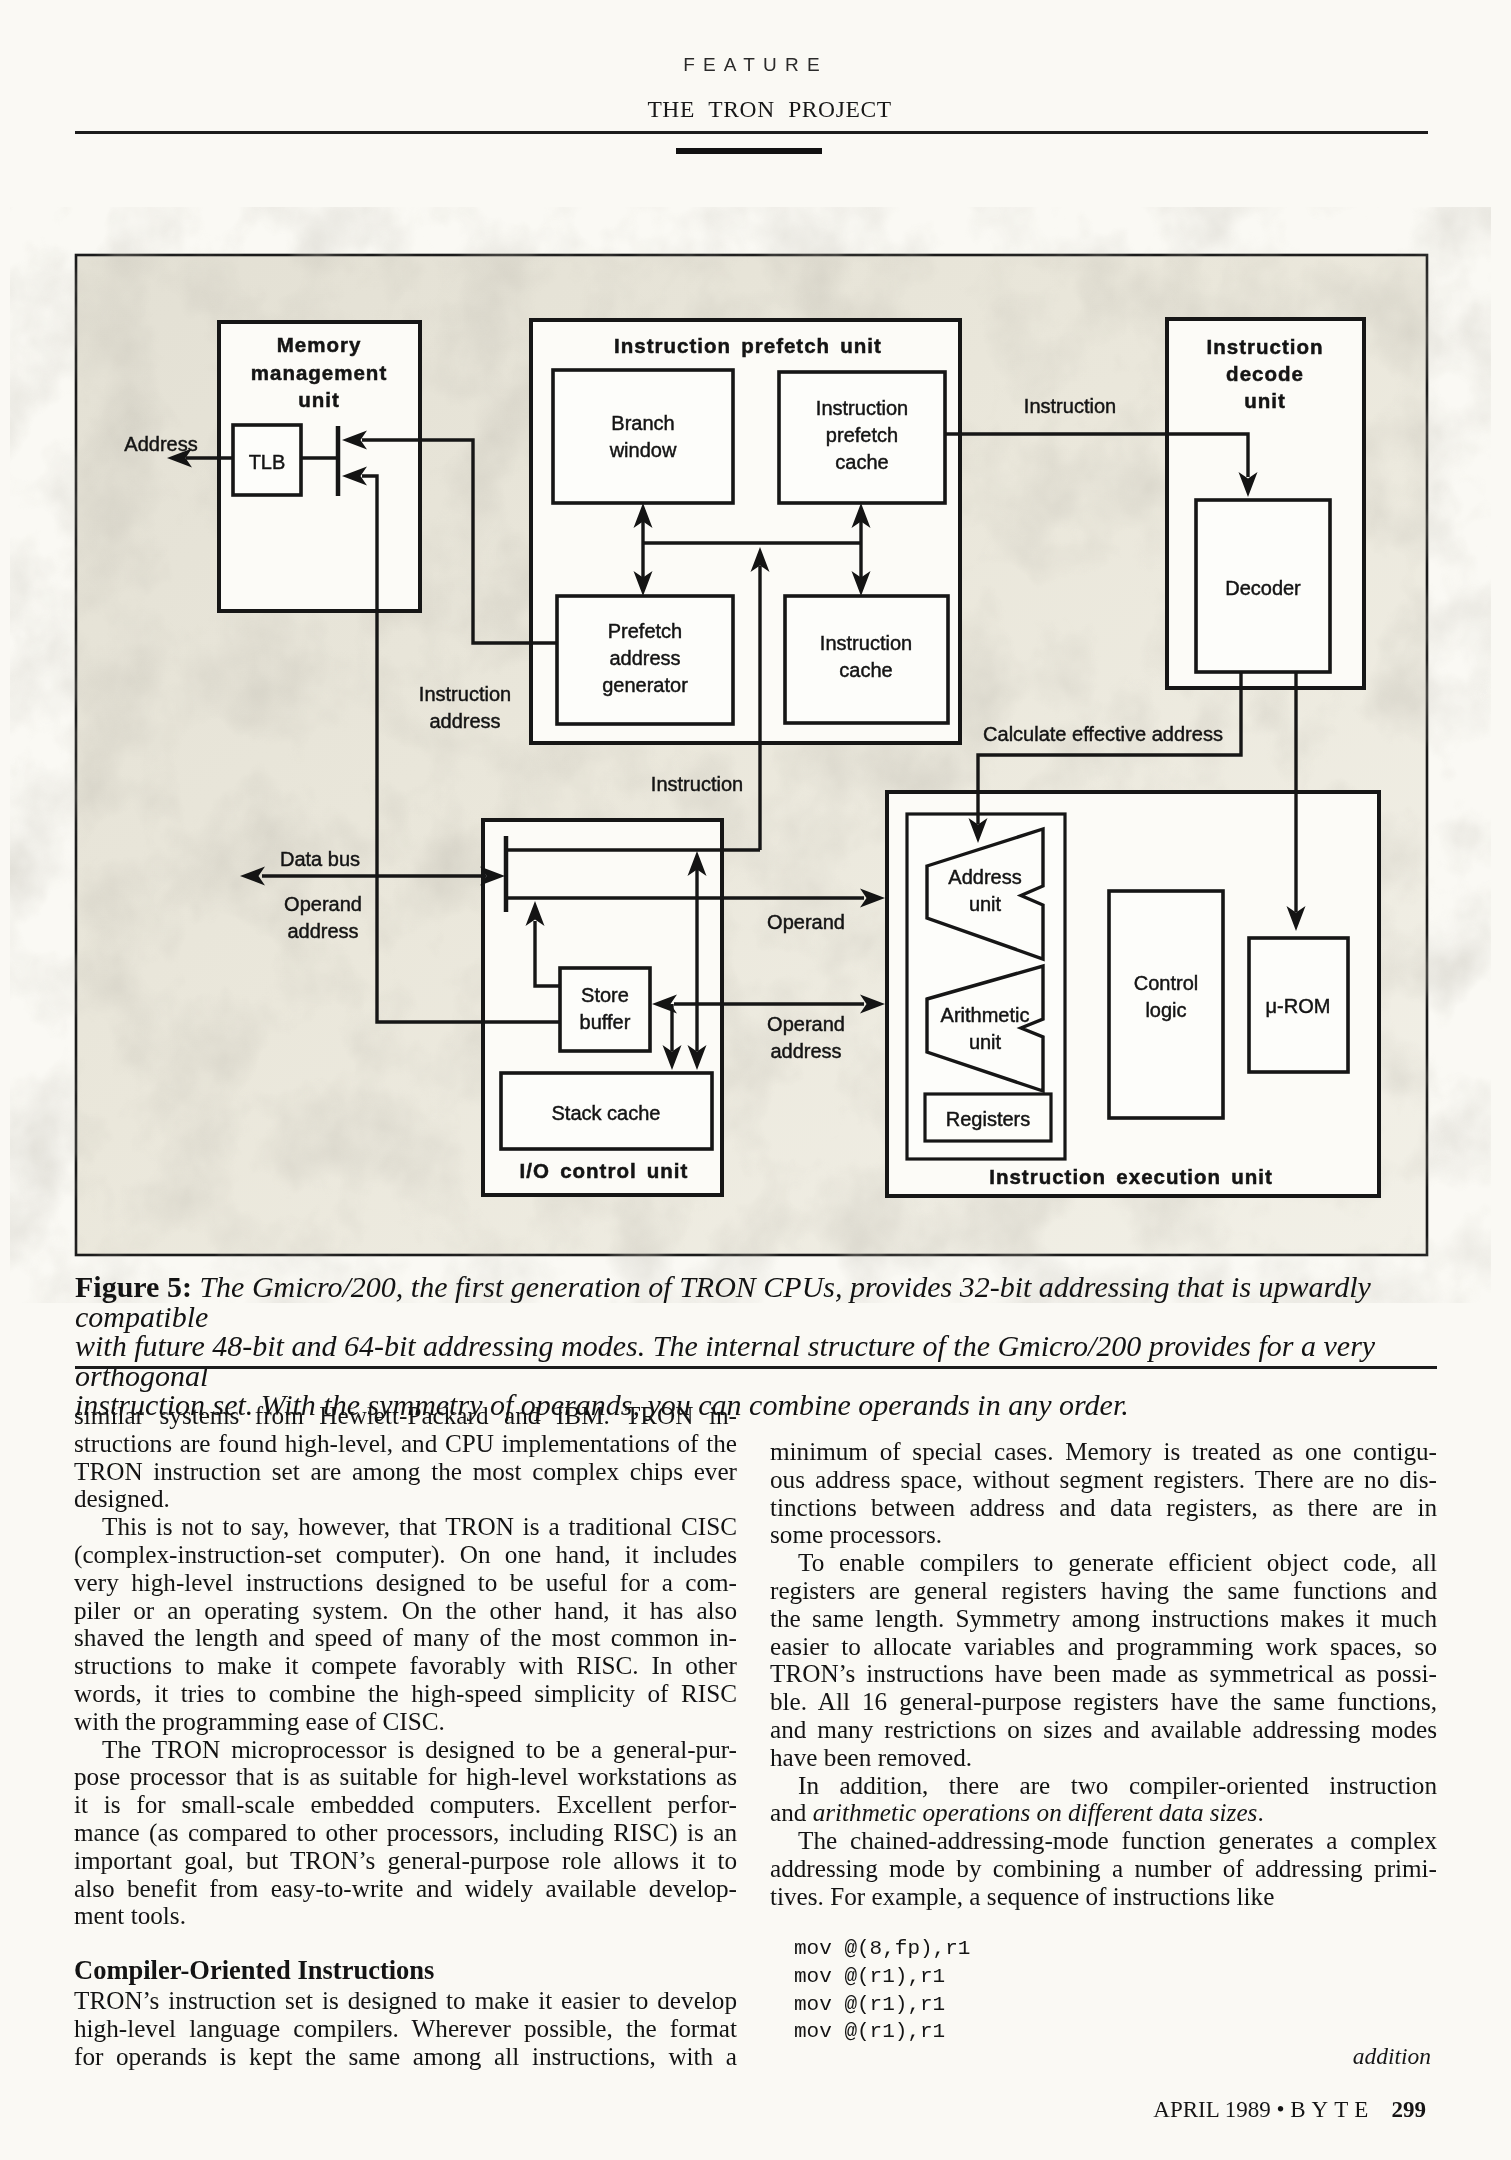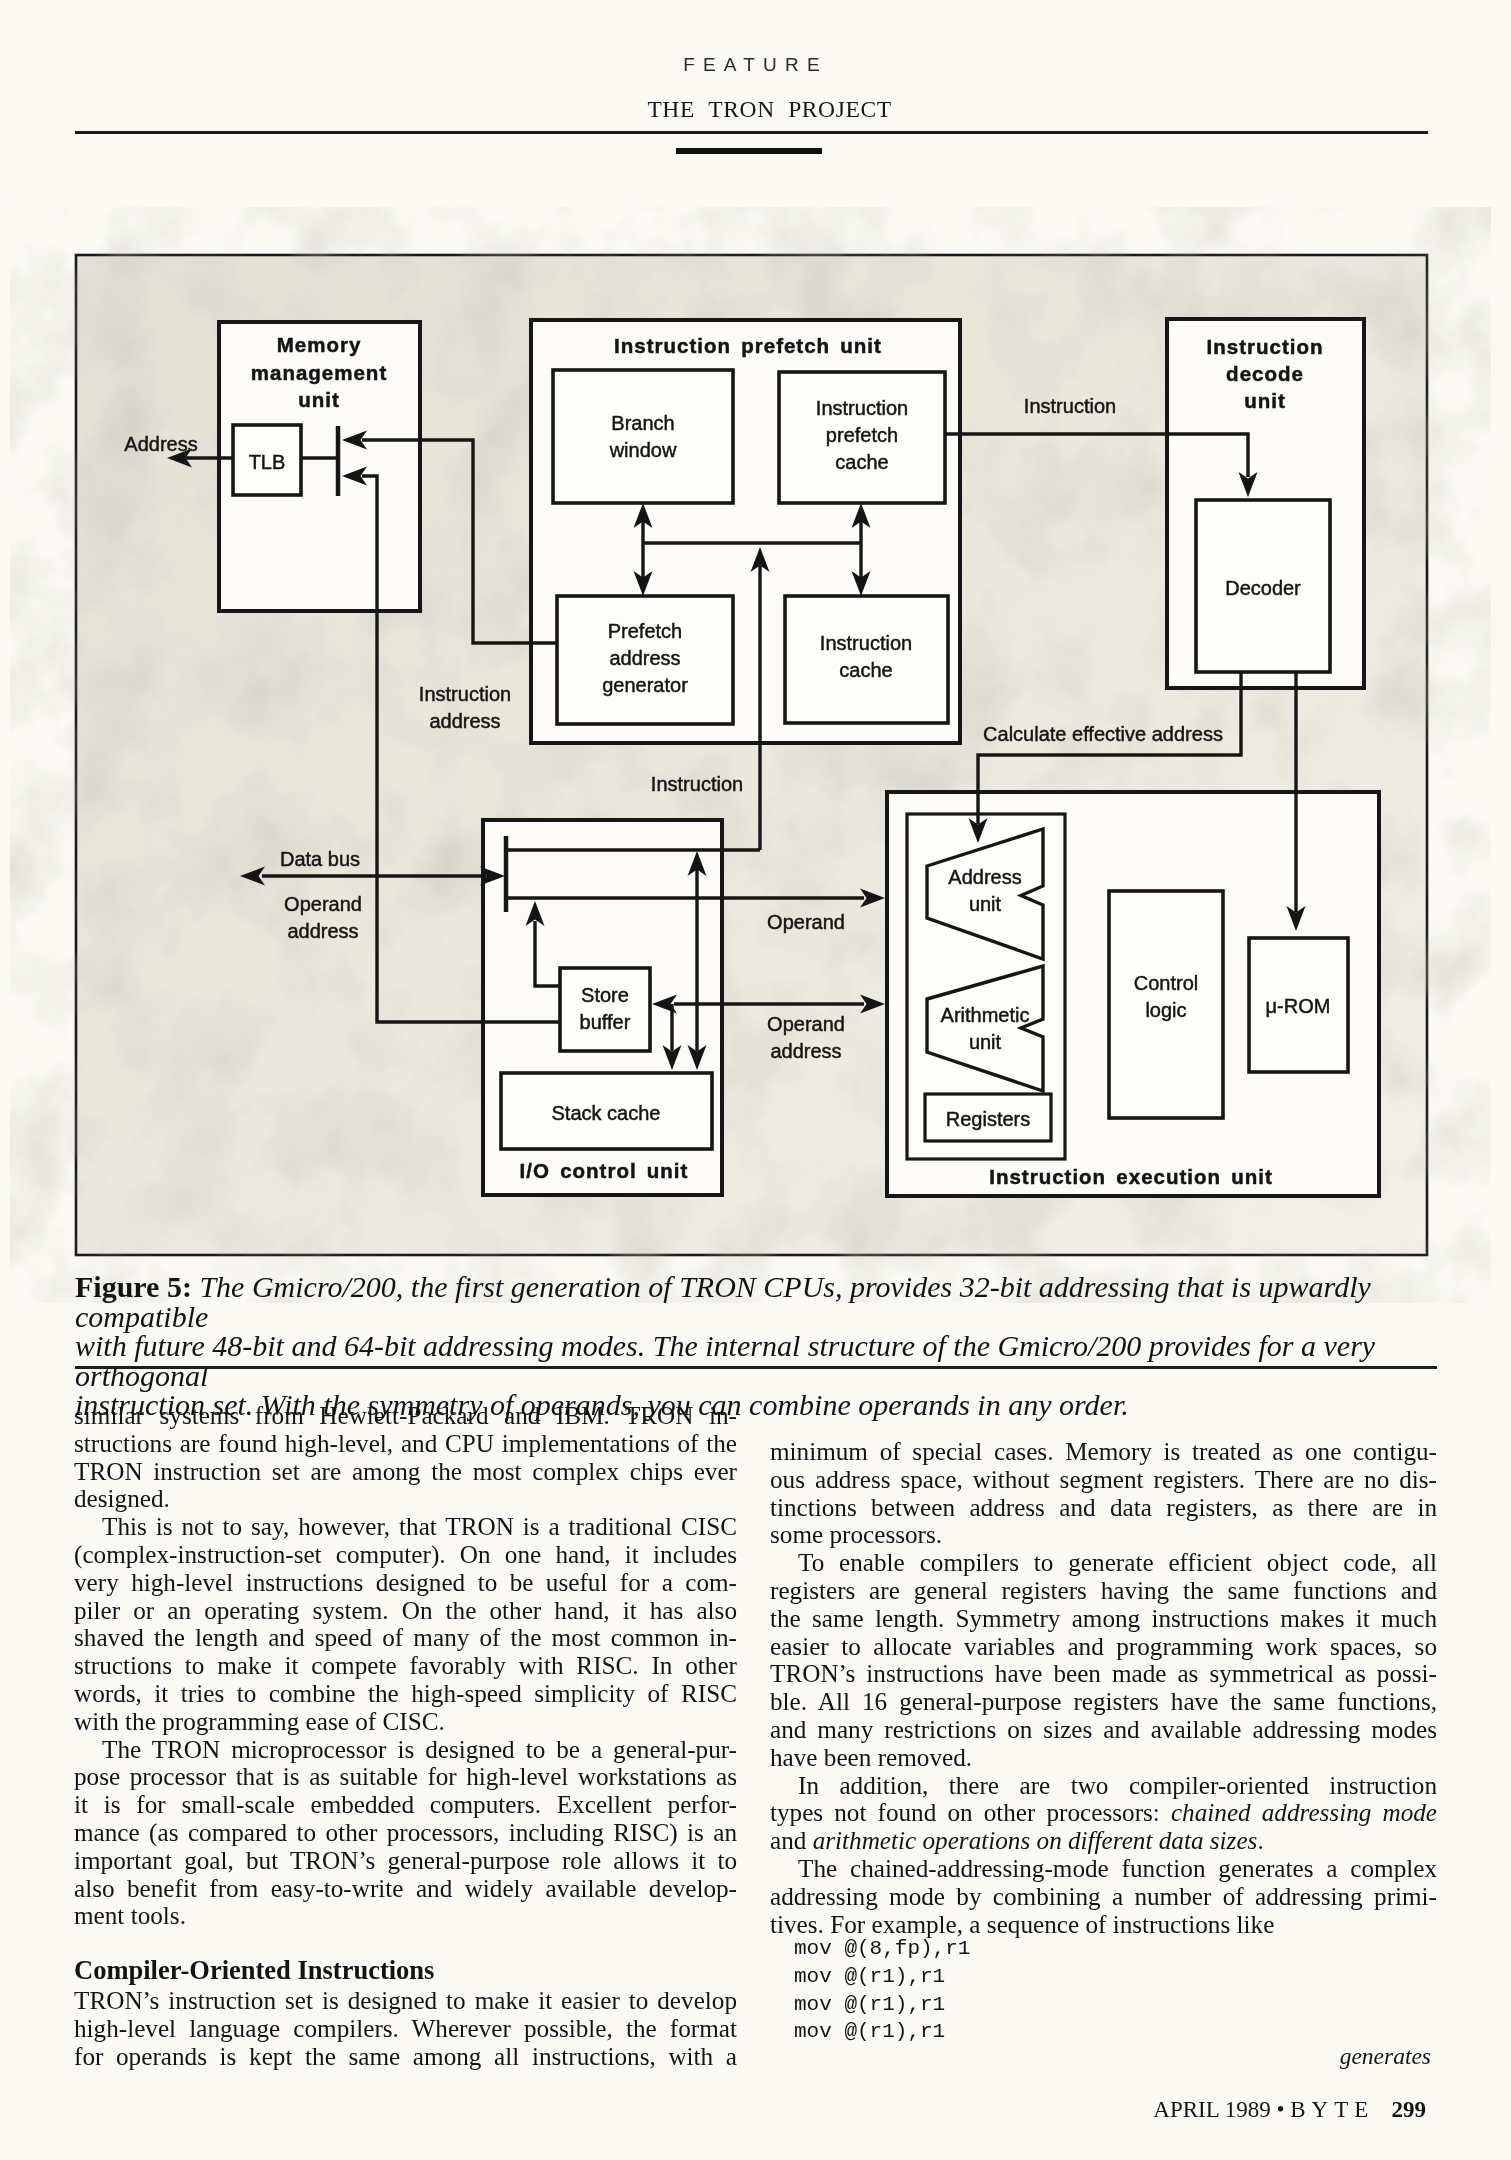--- a/index.html
+++ b/index.html
@@ -216,29 +216,28 @@
 <div class="lnl">some processors.</div>
 <div class="ln ind">To enable compilers to generate efficient object code, all</div>
 <div class="ln">registers are general registers having the same functions and</div>
 <div class="ln">the same length. Symmetry among instructions makes it much</div>
 <div class="ln">easier to allocate variables and programming work spaces, so</div>
 <div class="ln">TRON’s instructions have been made as symmetrical as possi-</div>
 <div class="ln">ble. All 16 general-purpose registers have the same functions,</div>
 <div class="ln">and many restrictions on sizes and available addressing modes</div>
 <div class="lnl">have been removed.</div>
 <div class="ln ind">In addition, there are two compiler-oriented instruction</div>
-<div class="ln">types not found on other processors: <i>chained addressing mode</i></div>
 <div class="lnl">and <i>arithmetic operations on different data sizes</i>.</div>
 <div class="ln ind">The chained-addressing-mode function generates a complex</div>
 <div class="ln">addressing mode by combining a number of addressing primi-</div>
 <div class="lnl">tives. For example, a sequence of instructions like</div>
 </div>
 
 <div class="abs code" style="left:794px;top:1935px;">
 mov @(8,fp),r1<br>
 mov @(r1),r1<br>
 mov @(r1),r1<br>
 mov @(r1),r1
 </div>
 
-<div class="abs cont" style="right:80px;top:2043px;">generates</div>
+<div class="abs cont" style="right:80px;top:2043px;">addition</div>
 
 <div class="abs footer" style="right:85px;top:2097px;font-size:23px;">APRIL 1989 • <span style="letter-spacing:6px;">BYTE</span>&nbsp;&nbsp;&nbsp;<b>299</b></div>
 
 </body></html>

